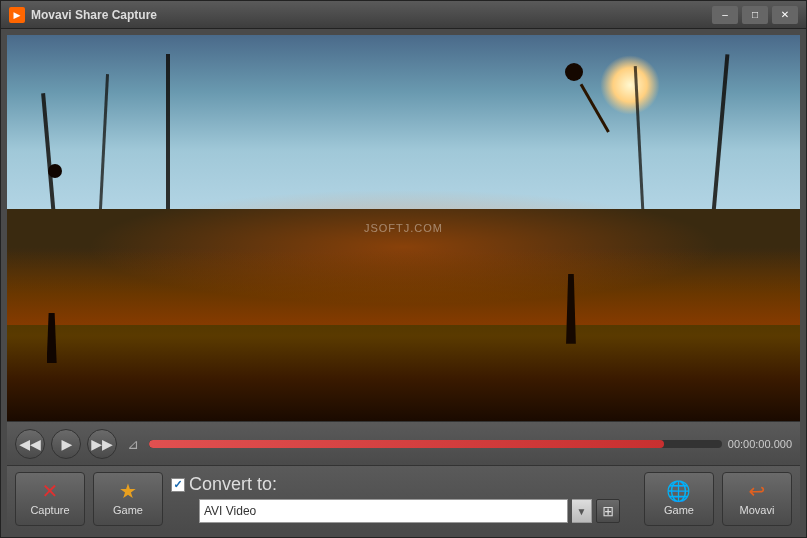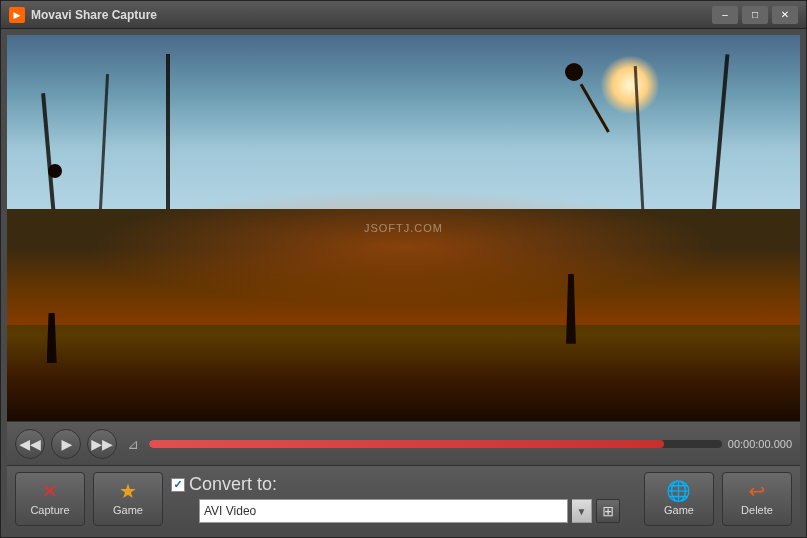--- a/index.html
+++ b/index.html
@@ -413,16 +413,16 @@
 
     <div class="spacer"></div>
 
     <div class="action-btn">
       <span class="btn-icon share">🌐</span>
       <span>Game</span>
     </div>
 
     <div class="action-btn">
       <span class="btn-icon convert">↩</span>
-      <span>Delete</span>
+      <span>Movavi</span>
     </div>
   </div>
 </div>
 
 </body></html>

